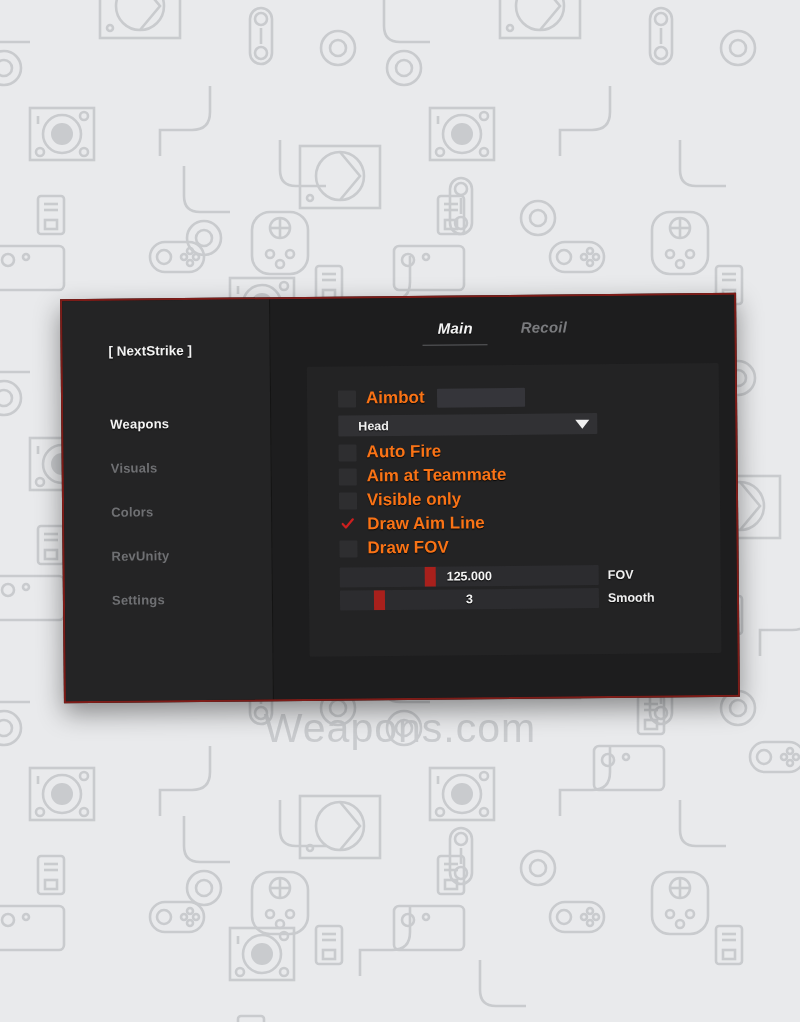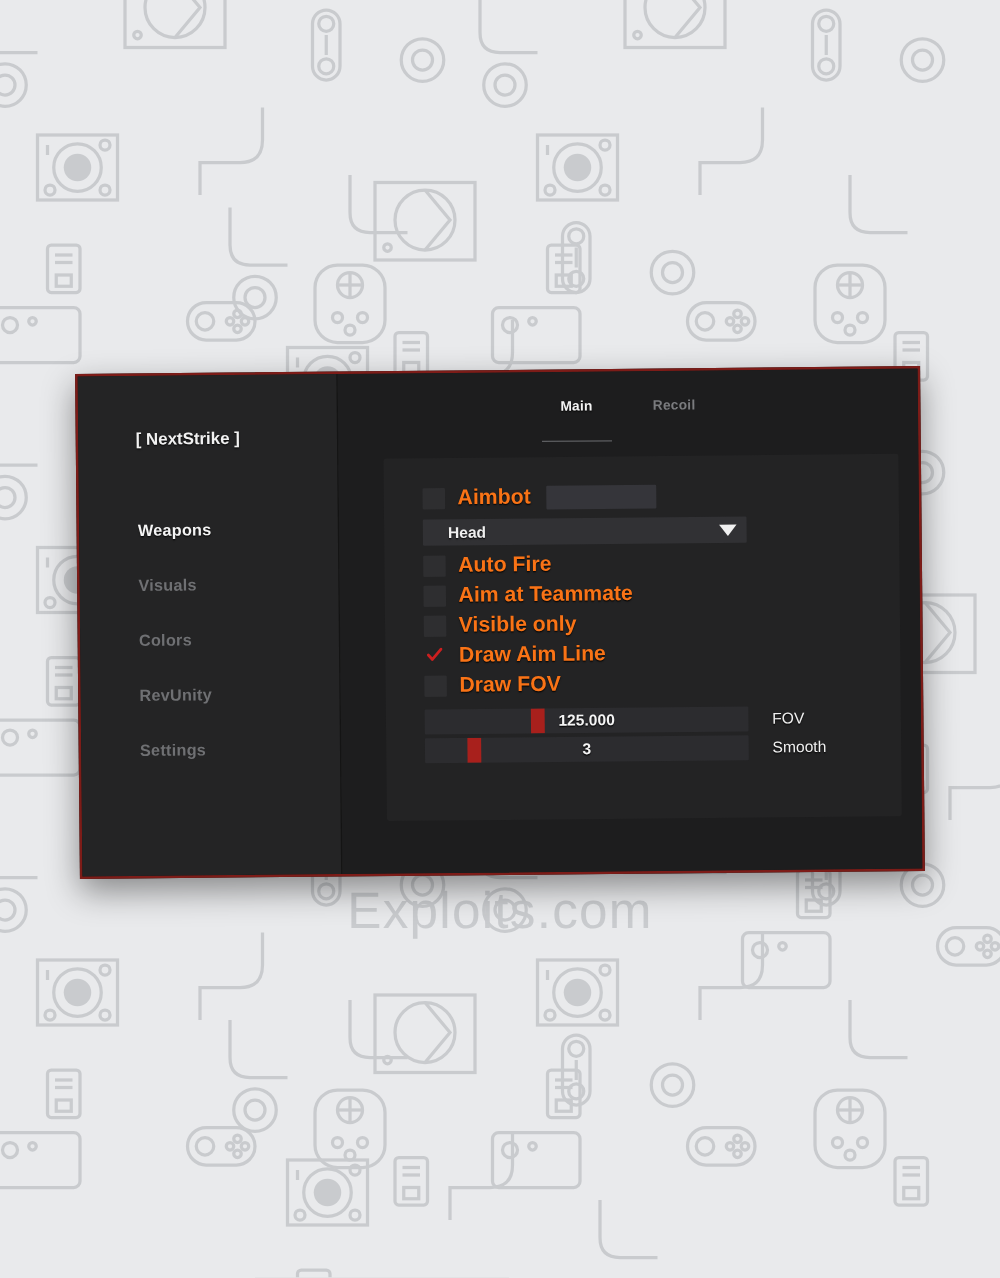--- a/index.html
+++ b/index.html
@@ -74,23 +74,24 @@
 
   
   #main{
     flex:1 1 auto;position:relative;background:#1d1d1e;
   }
   #tabbar{
     position:absolute;left:0;top:22px;width:100%;
     display:flex;justify-content:center;gap:48px;
   }
   .tab{
-    font-size:11px;font-weight:bold;color:#7a7b7e;
-    padding-bottom:22px;cursor:pointer;position:relative;
+    font-size:15px;font-weight:bold;color:#7a7b7e;
+    padding-bottom:9px;cursor:pointer;position:relative;
     letter-spacing:.2px;
+    font-style:italic;
   }
   .tab.active{color:#f4f4f4;text-shadow:0 1px 1px rgba(0,0,0,.8);}
   .tab.active::after{
     content:"";position:absolute;left:-15px;right:-15px;bottom:0;height:1px;
     background:#5d5e61;
   }
 
   
   #content-panel{
     position:absolute;left:36px;top:68px;
@@ -165,22 +166,22 @@
     background:#a8201c;
   }
   .slider-value{
     position:absolute;left:0;right:0;top:0;height:20px;
     display:flex;align-items:center;justify-content:center;
     font-size:12.5px;font-weight:bold;color:#f4f4f4;
     text-shadow:0 1px 1px rgba(0,0,0,.9);
     pointer-events:none;
   }
   .slider-label{
-    margin-left:19px;
-    font-size:12.5px;font-weight:normal;color:#f0f0f0;
+    margin-left:9px;
+    font-size:12.5px;font-weight:bold;color:#f0f0f0;
     text-shadow:0 1px 1px rgba(0,0,0,.8);
     white-space:nowrap;
   }
 </style>
 </head>
 <body>
 
 <div id="bg-pattern">
   <svg id="bg-svg" viewBox="0 0 800 1022" xmlns="http://www.w3.org/2000/svg">
     <defs>
@@ -265,21 +266,21 @@
     <use href="#tile" x="-20" y="320"></use>
     <use href="#tile" x="380" y="320"></use>
     <use href="#tile" x="-20" y="650"></use>
     <use href="#tile" x="380" y="650"></use>
     <use href="#tile" x="180" y="160"></use>
     <use href="#tile" x="180" y="810"></use>
     <use href="#tile" x="580" y="490"></use>
   </svg>
 </div>
 
-<div id="watermark">Exploits.com</div>
+<div id="watermark">Weapons.com</div>
 
 <div id="cheat-window">
   <div id="window-inner">
 
     <div id="sidebar">
       <div id="app-title">[ NextStrike ]</div>
       <div id="nav-list">
         <div class="nav-item active">
           <span>Weapons</span>
         </div>

